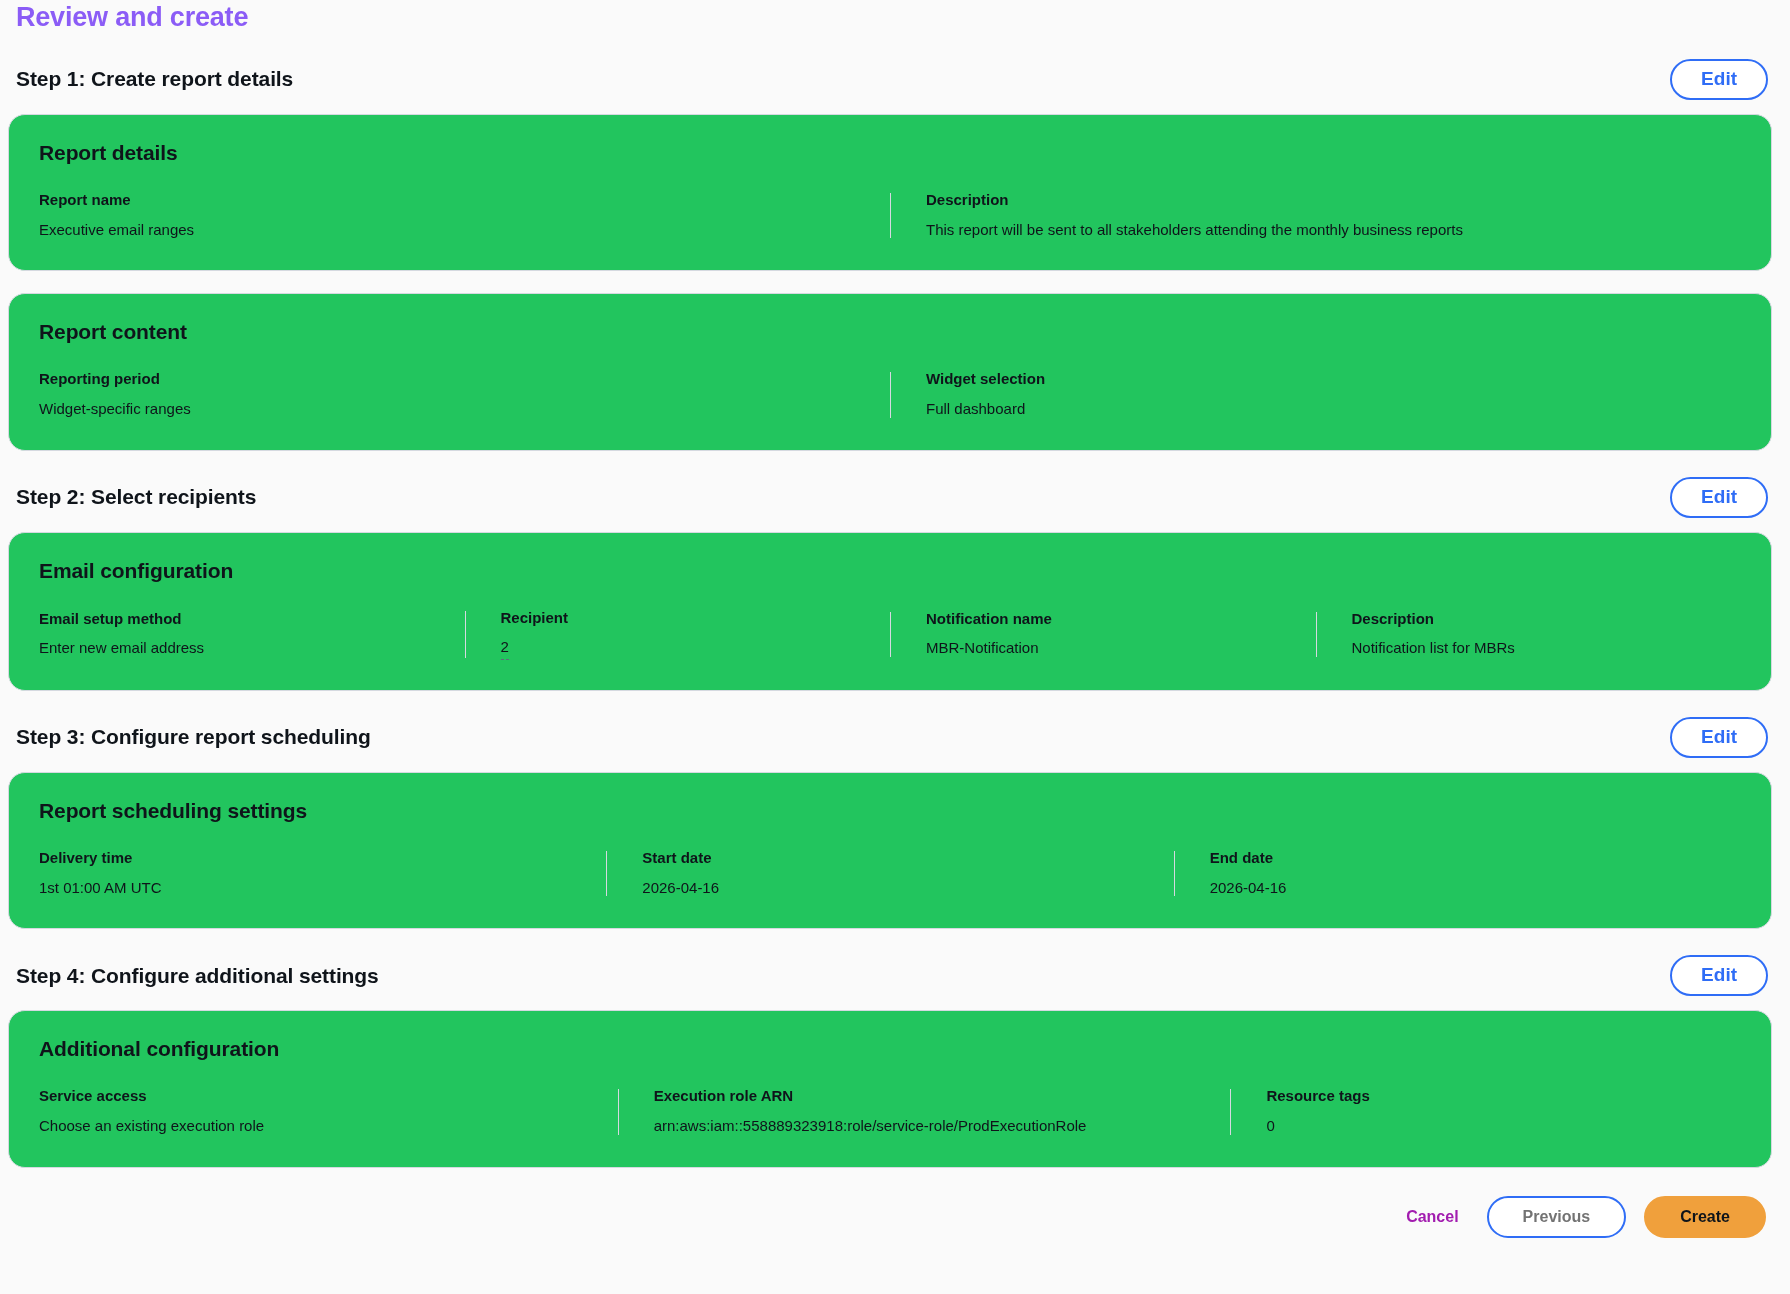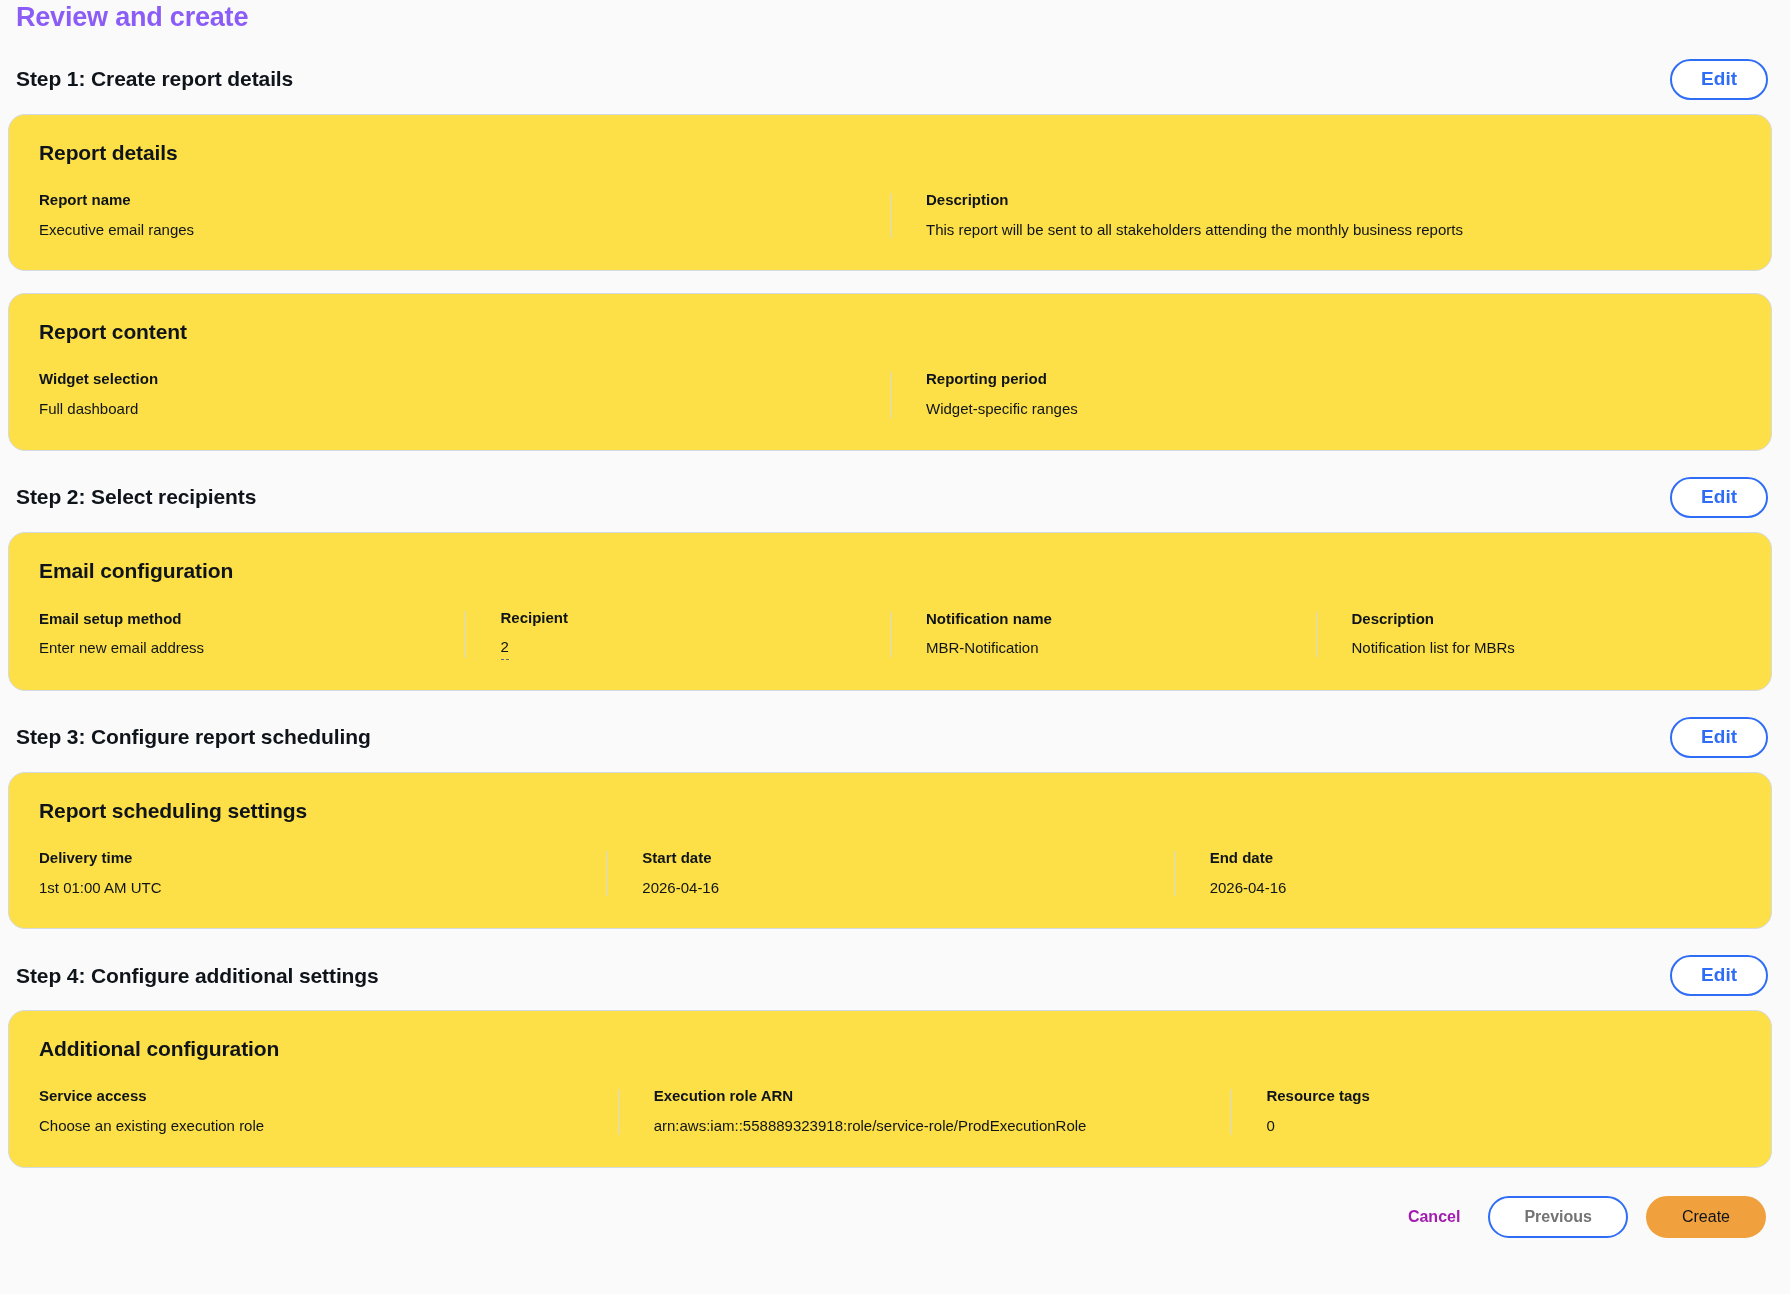--- a/index.html
+++ b/index.html
@@ -53,21 +53,21 @@
     border: 2px solid #2f6df6;
     border-radius: 22px;
     padding: 7px 29px;
     cursor: pointer;
     line-height: 1.2;
     white-space: nowrap;
   }
 
   
   .card {
-    background: #fde047;
+    background: #22c55e;
     border: 1px solid #d5d9e0;
     border-radius: 17px;
     padding: 26px 30px 30px 30px;
     margin: 0 0 0 0;
   }
   .card + .card { margin-top: 22px; }
 
   .card-title {
     font-size: 21px;
     font-weight: bold;
@@ -155,21 +155,21 @@
     background: #ffffff;
     border: 2px solid #2f6df6;
     border-radius: 24px;
     padding: 10px 34px;
     cursor: pointer;
   }
 
   .btn-primary {
     font-family: "Liberation Sans", sans-serif;
     font-size: 16px;
-    font-weight: normal;
+    font-weight: bold;
     color: #0f141a;
     background: #f0a03c;
     border: 2px solid #f0a03c;
     border-radius: 24px;
     padding: 10px 34px;
     cursor: pointer;
   }
 </style>
 </head>
 <body>
@@ -194,26 +194,26 @@
         <div class="field-label">Description</div>
         <div class="field-value">This report will be sent to all stakeholders attending the monthly business reports</div>
       </div>
     </div>
   </div>
 
   <div class="card">
     <div class="card-title">Report content</div>
     <div class="cols two">
       <div class="col">
+        <div class="field-label">Reporting period</div>
+        <div class="field-value">Widget-specific ranges</div>
+      </div>
+      <div class="col">
         <div class="field-label">Widget selection</div>
         <div class="field-value">Full dashboard</div>
-      </div>
-      <div class="col">
-        <div class="field-label">Reporting period</div>
-        <div class="field-value">Widget-specific ranges</div>
       </div>
     </div>
   </div>
 
   <div class="step-header">
     <div class="step-title">Step 2: Select recipients</div>
     <button class="edit-button">Edit</button>
   </div>
 
   <div class="card">

